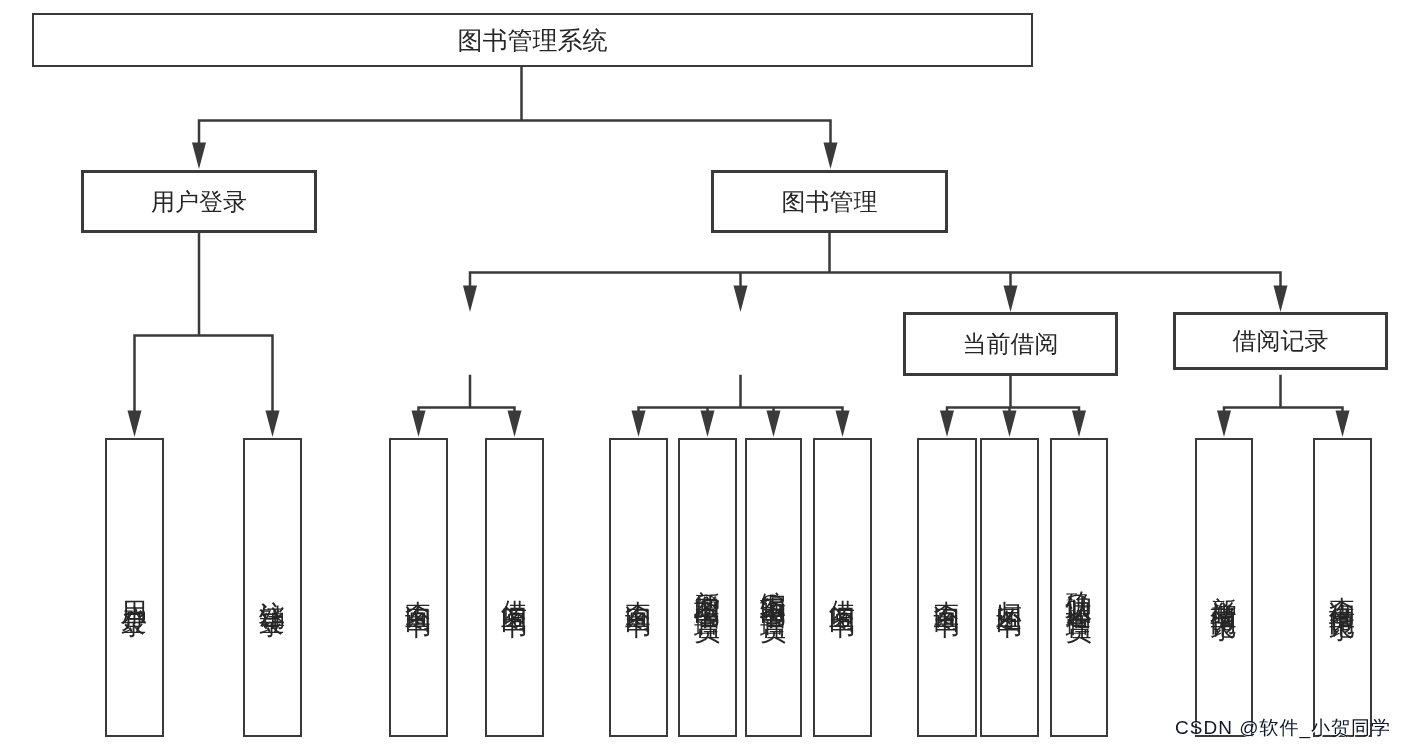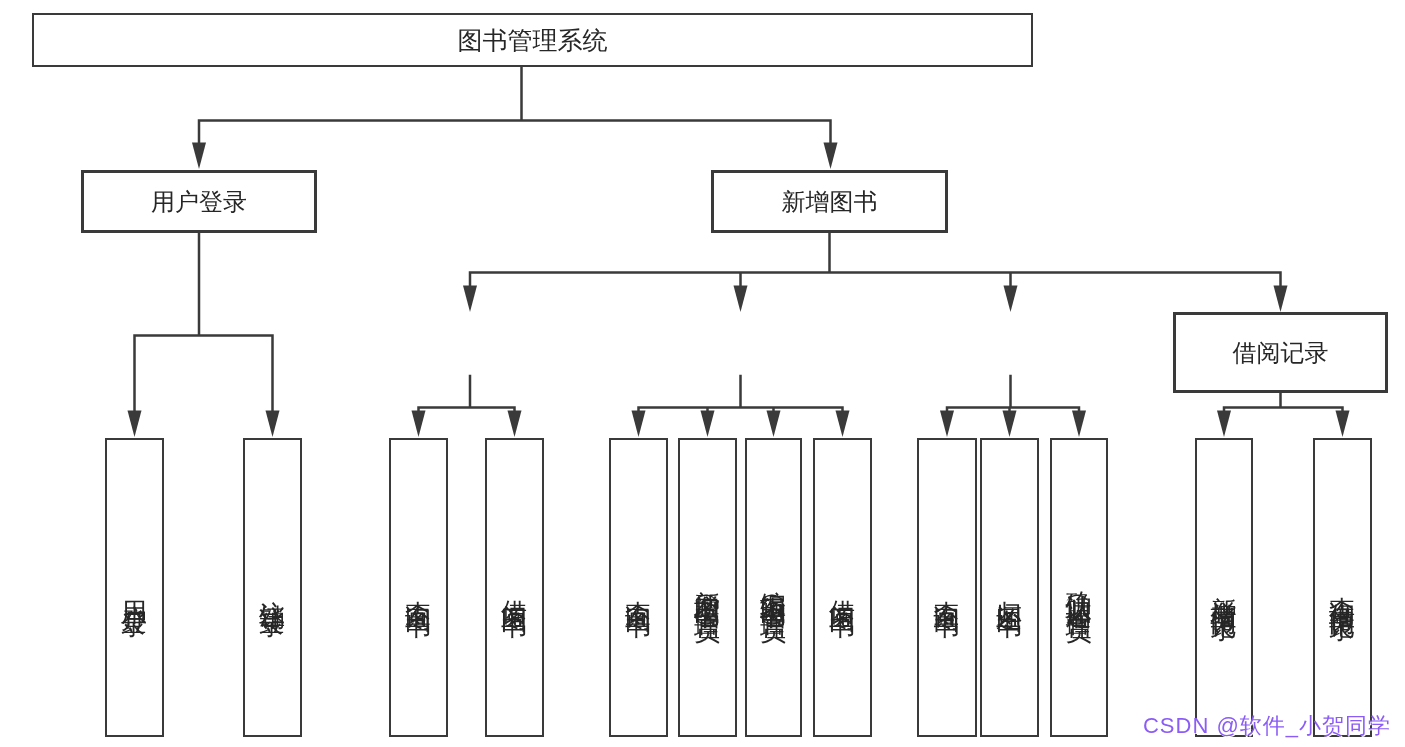--- a/index.html
+++ b/index.html
@@ -44,22 +44,22 @@
     writing-mode: vertical-rl;
     font-size: 26px;
     letter-spacing: 4px;
     white-space: normal;
     line-height: 1;
   }
   .watermark {
     position: absolute;
     right: 14px;
     bottom: 6px;
-    font-size: 22px;
-    color: #8b5cf6;
+    font-size: 19px;
+    color: #0f172a;
     letter-spacing: 1px;
     text-shadow: 1px 1px 0 #ffffff;
   }
 </style>
 </head>
 <body>
 
 <div class="canvas">
 
   <svg class="connectors" viewBox="0 0 1405 747" xmlns="http://www.w3.org/2000/svg">
@@ -110,24 +110,27 @@
   </svg>
 
   <div class="box root" style="left:22px; top:13px; width:1001px; height:54px;margin-left:10px;">
     <span>图书管理系统</span>
   </div>
 
   <div class="box" style="left:81px; top:170px; width:236px; height:63px;">
     <span>用户登录</span>
   </div>
   <div class="box" style="left:711px; top:170px; width:237px; height:63px;">
-    <span>新增图书</span>
+    <span>图书管理</span>
   </div>
 
-  <div class="box" style="left:1173px; top:312px; width:215px; height:81px;">
+  <div class="box" style="left:903px; top:312px; width:215px; height:64px;">
+    <span>当前借阅</span>
+  </div>
+  <div class="box" style="left:1173px; top:312px; width:215px; height:58px;">
     <span>借阅记录</span>
   </div>
 
   <div class="box leaf" style="left:105px; top:438px; width:59px; height:299px;">
     <span>用户登录</span>
   </div>
   <div class="box leaf" style="left:243px; top:438px; width:59px; height:299px;">
     <span>注销登录</span>
   </div>
 

